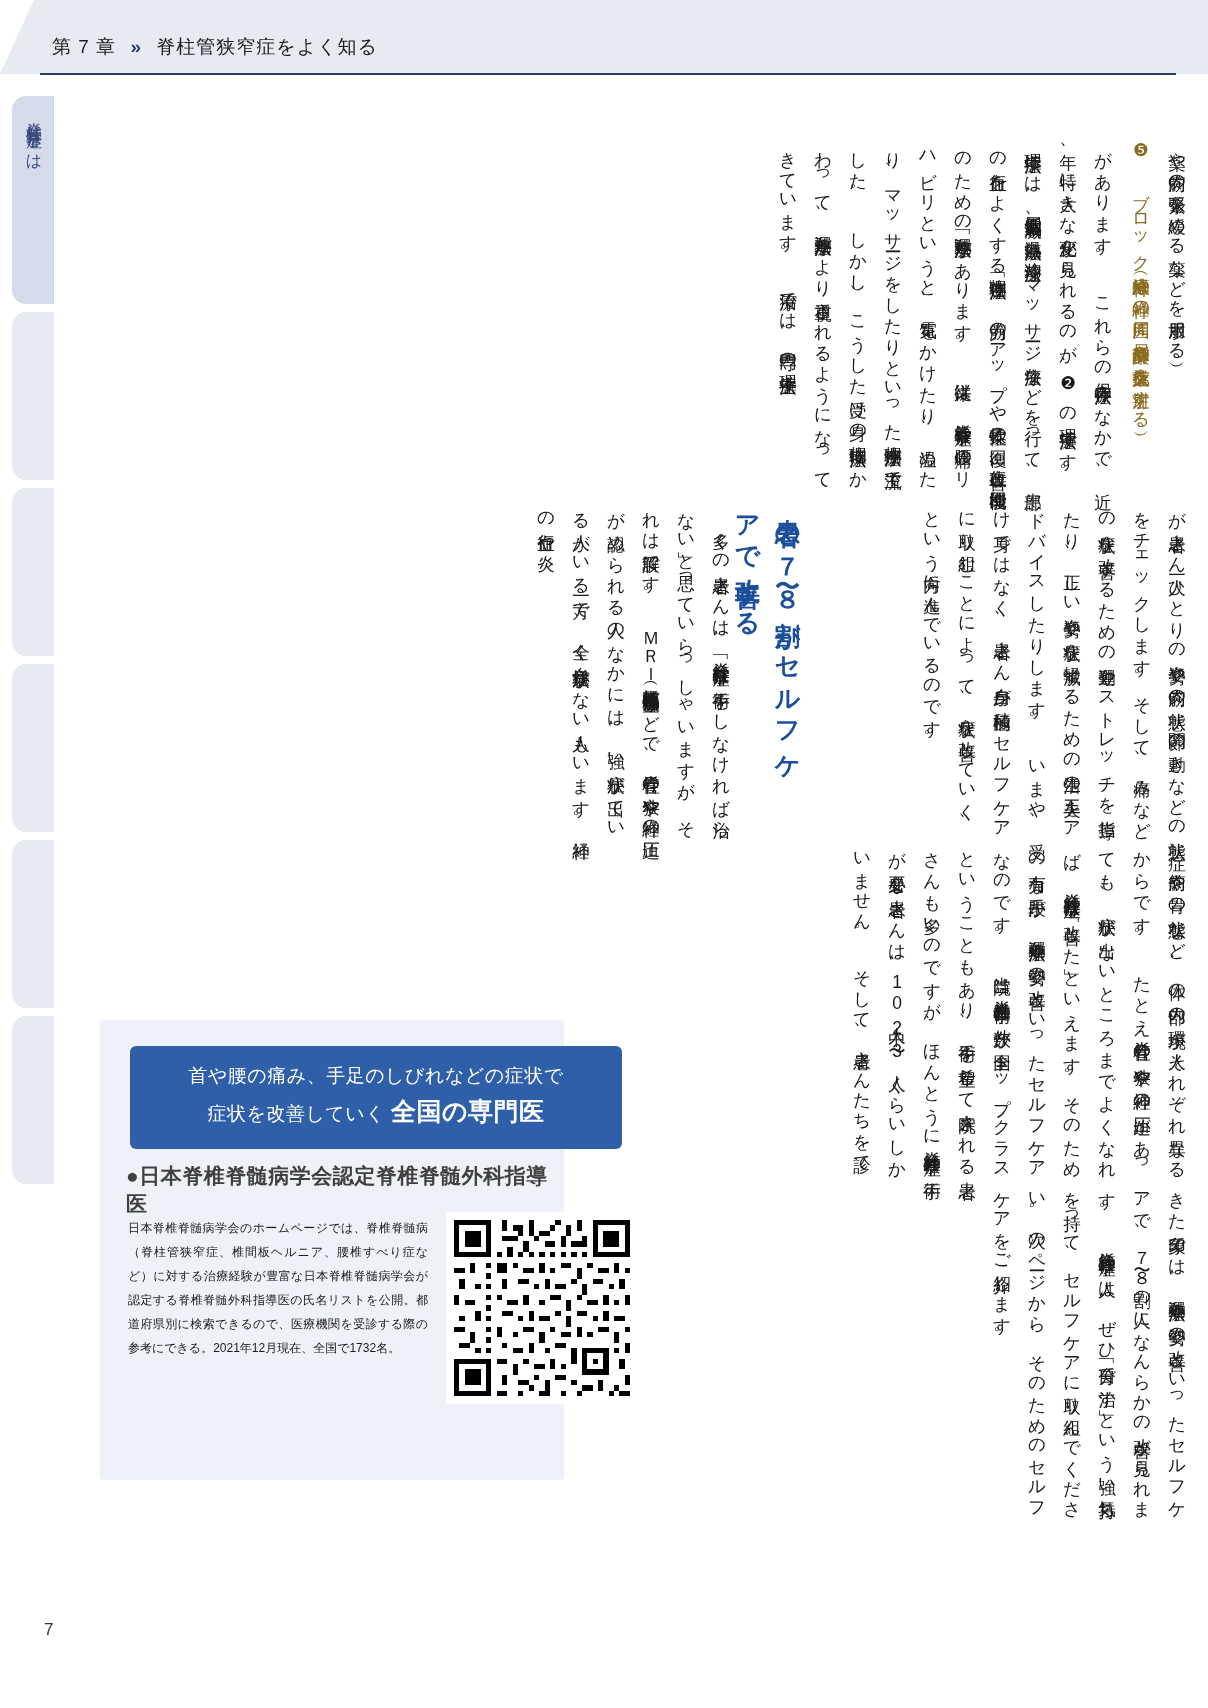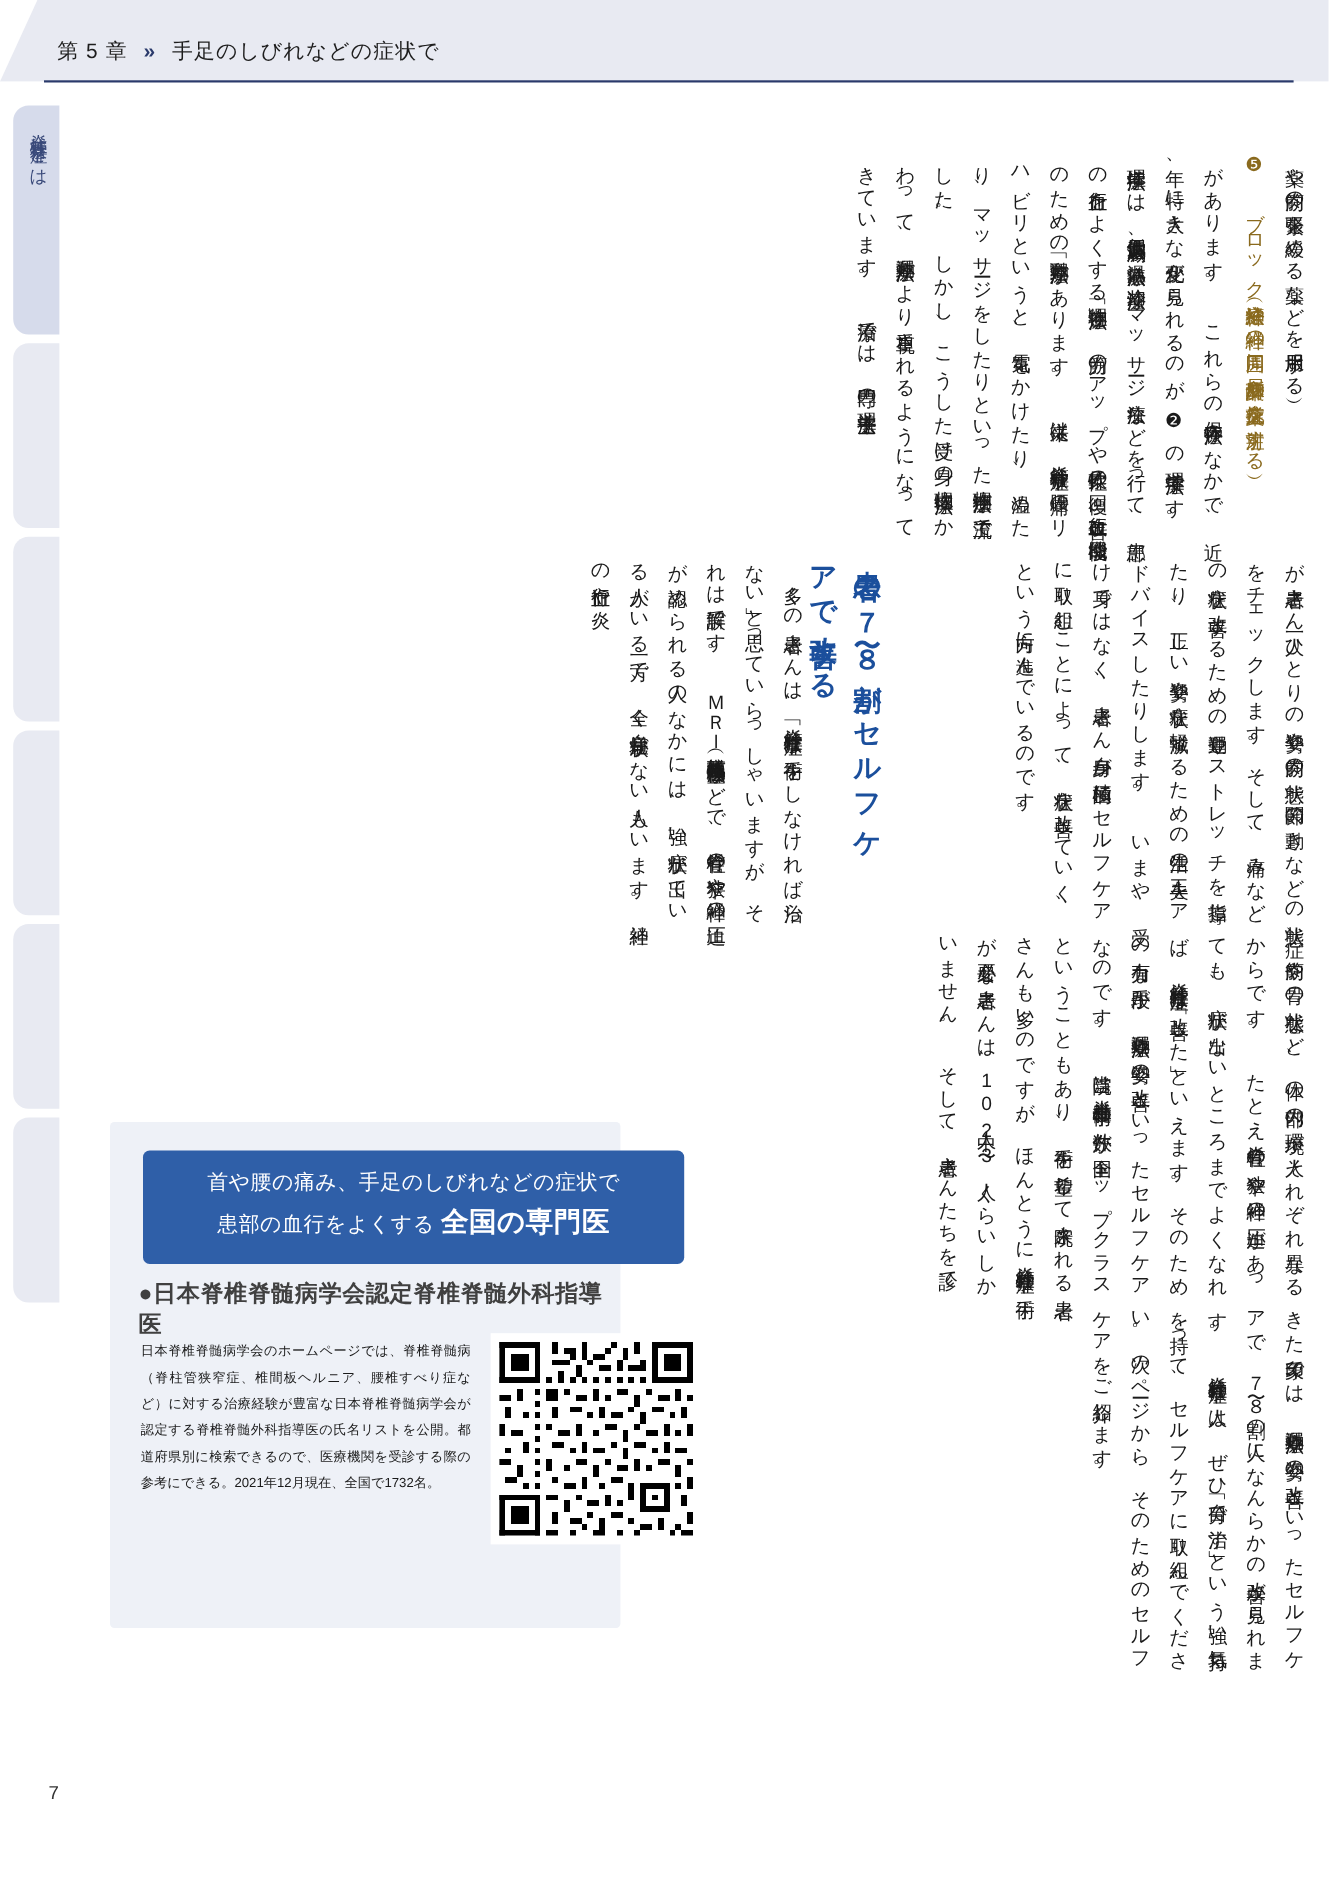--- a/index.html
+++ b/index.html
@@ -181,23 +181,23 @@
 </style>
 </head>
 <body>
 
 <div id="page">
 
   <div class="header-band">
     <div class="corner"></div>
   </div>
   <div class="header-text">
-    <span>第 5 章</span>
+    <span>第 7 章</span>
     <span class="header-chev">»</span>
-    <span>手足のしびれなどの症状で</span>
+    <span>脊柱管狭窄症をよく知る</span>
   </div>
   <div class="header-rule"></div>
 
   <div class="tab-rail">
     <div class="tab active" style="top:0px; height:208px;">
       <div class="tab-label">脊柱管狭窄症とは</div>
     </div>
     <div class="tab" style="top:216px; height:168px;"></div>
     <div class="tab" style="top:392px; height:168px;"></div>
     <div class="tab" style="top:568px; height:168px;"></div>
@@ -218,21 +218,21 @@
   <div class="col-block" style="right:470px; top:500px; height:330px; width:250px;">　多くの患者さんは、「脊柱管狭窄症は手術をしなければ治らない」と思っていらっしゃいますが、それは誤解です。　ＭＲＩ（核磁気共鳴画像法）検査などで、脊柱管の狭窄や神経の圧迫が認められる人のなかには、強い症状が出ている人がいる一方で、全く自覚症状がない人もいます。神経の血行や炎</div>
 
   <div class="col-block" style="right:14px; top:840px; height:330px; width:450px;">症、筋肉や骨の状態など、体の内部の環境が人それぞれ異なるからです。　たとえ脊柱管の狭窄や神経の圧迫があっても、症状が出ないところまでよくなれば、脊柱管狭窄症は「改善した」といえます。そのための有力な手段が、運動療法や姿勢の改善といったセルフケアなのです。　当院は脊椎脊髄手術の件数が全国トップクラスということもあり、手術を希望して来院される患者さんも多いのですが、ほんとうに脊柱管狭窄症の手術が必要な患者さんは、10人中2〜3人くらいしかいません。　そして、患者さんたちを診て</div>
 
   <div class="col-block" style="right:14px; top:1180px; height:330px; width:150px;">きた印象では、運動療法や姿勢の改善といったセルフケアで、７〜８割の人になんらかの改善が見られます。　脊柱管狭窄症の人は、ぜひ「自分で治す」という強い気持ちを持って、セルフケアに取り組んでください。次のページから、そのためのセルフケアをご紹介します。</div>
 
   <div class="info-card">
     <div class="info-banner">
       <div>首や腰の痛み、手足のしびれなどの症状で</div>
       <div>
-        <span>患部の血行をよくする </span><span class="strong">全国の専門医</span>
+        <span>症状を改善していく </span><span class="strong">全国の専門医</span>
       </div>
     </div>
     <div class="info-sub">●日本脊椎脊髄病学会認定脊椎脊髄外科指導医</div>
     <div class="info-body">日本脊椎脊髄病学会のホームページでは、脊椎脊髄病（脊柱管狭窄症、椎間板ヘルニア、腰椎すべり症など）に対する治療経験が豊富な日本脊椎脊髄病学会が認定する脊椎脊髄外科指導医の氏名リストを公開。都道府県別に検索できるので、医療機関を受診する際の参考にできる。2021年12月現在、全国で1732名。</div>
     <div class="qr-wrap">
       <svg class="qr" viewBox="0 0 33 33" shape-rendering="crispEdges">
         <rect width="33" height="33" fill="#ffffff"></rect>
         <g fill="#000000">
 
           <rect x="0" y="0" width="7" height="1"></rect>

